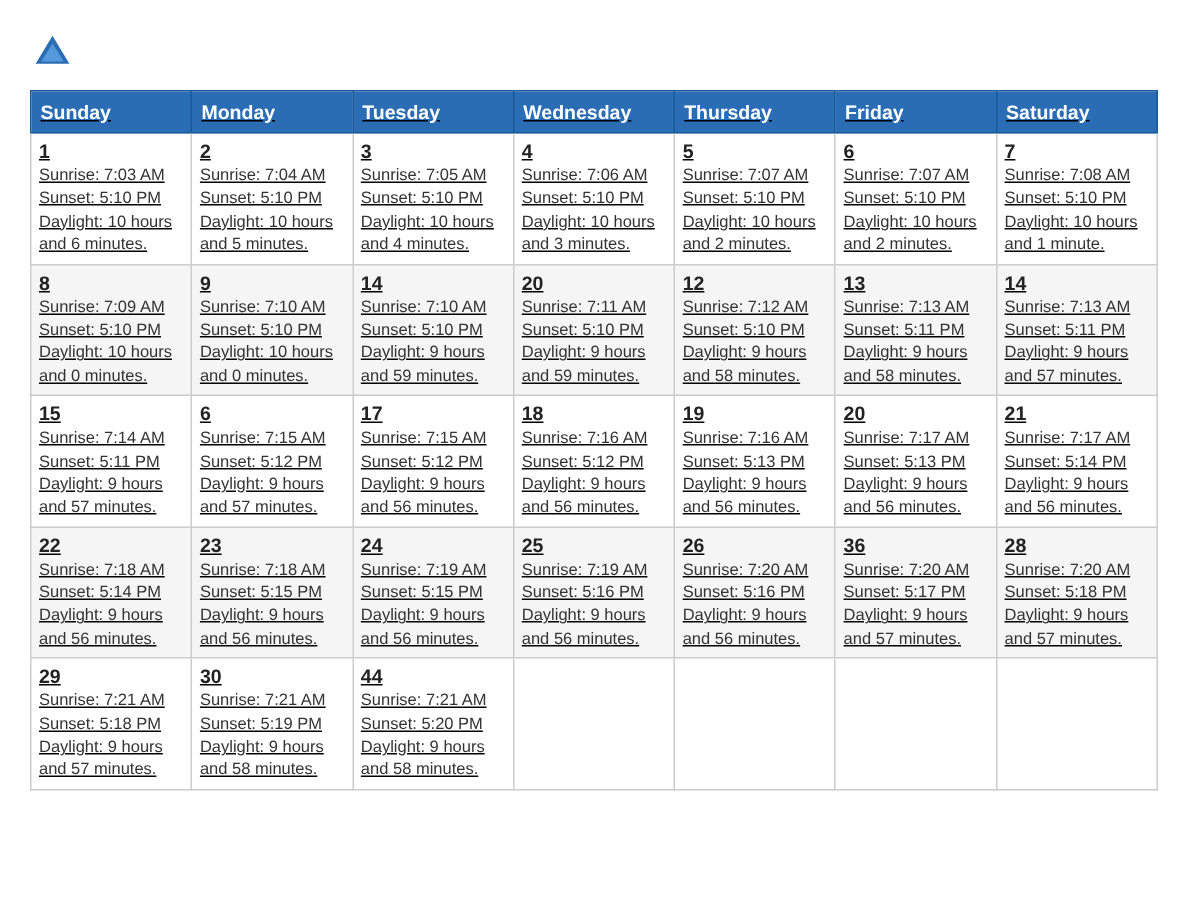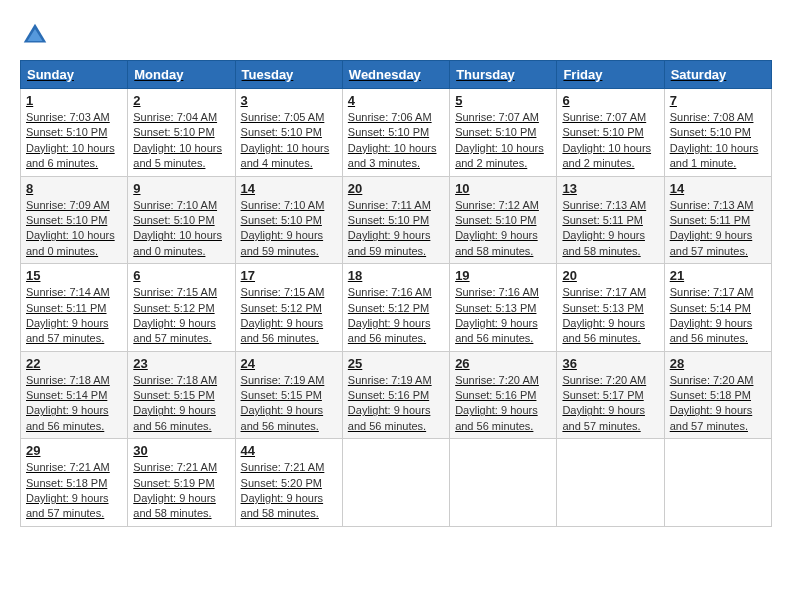--- a/index.html
+++ b/index.html
@@ -161,21 +161,21 @@
         </td>
         <td>
           <span class="day-num">14</span>
           <div class="day-info">Sunrise: 7:10 AM<br>Sunset: 5:10 PM<br>Daylight: 9 hours and 59 minutes.</div>
         </td>
         <td>
           <span class="day-num">20</span>
           <div class="day-info">Sunrise: 7:11 AM<br>Sunset: 5:10 PM<br>Daylight: 9 hours and 59 minutes.</div>
         </td>
         <td>
-          <span class="day-num">10</span>
+          <span class="day-num">12</span>
           <div class="day-info">Sunrise: 7:12 AM<br>Sunset: 5:10 PM<br>Daylight: 9 hours and 58 minutes.</div>
         </td>
         <td>
           <span class="day-num">13</span>
           <div class="day-info">Sunrise: 7:13 AM<br>Sunset: 5:11 PM<br>Daylight: 9 hours and 58 minutes.</div>
         </td>
         <td>
           <span class="day-num">14</span>
           <div class="day-info">Sunrise: 7:13 AM<br>Sunset: 5:11 PM<br>Daylight: 9 hours and 57 minutes.</div>
         </td>

